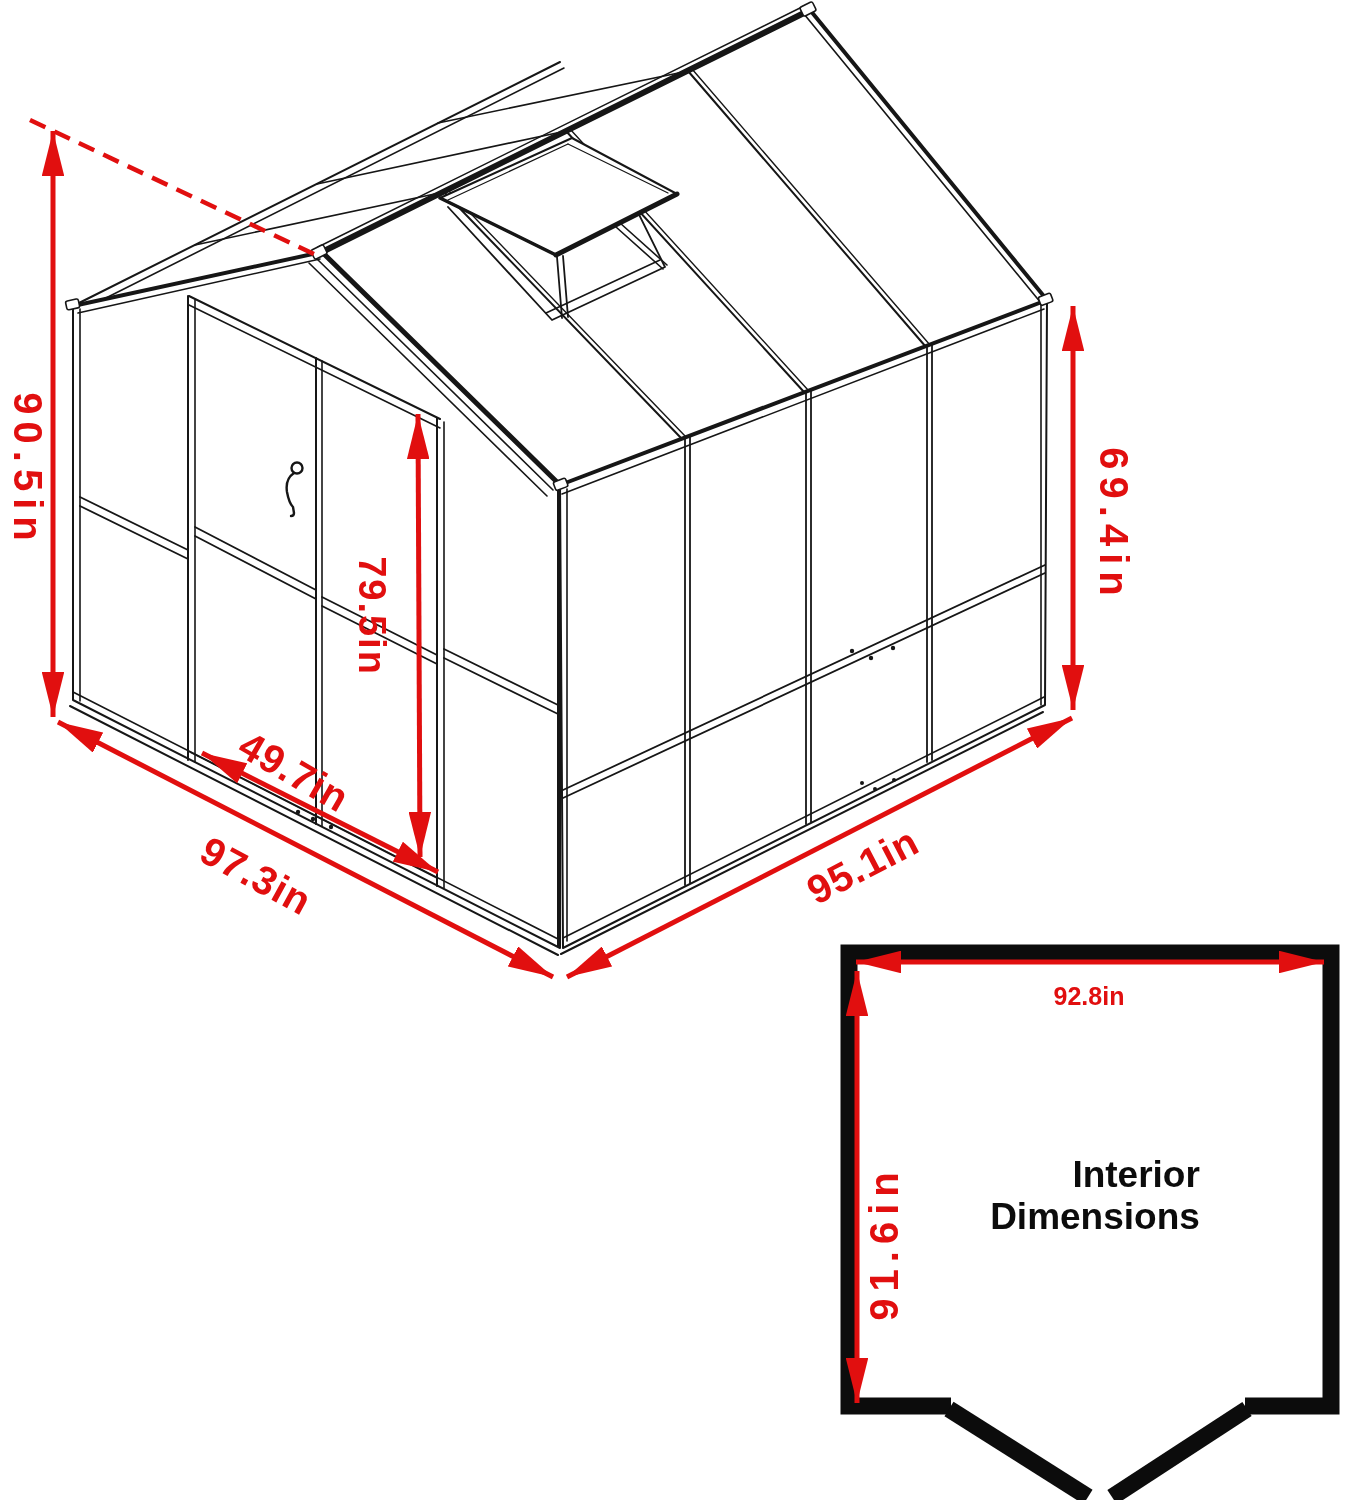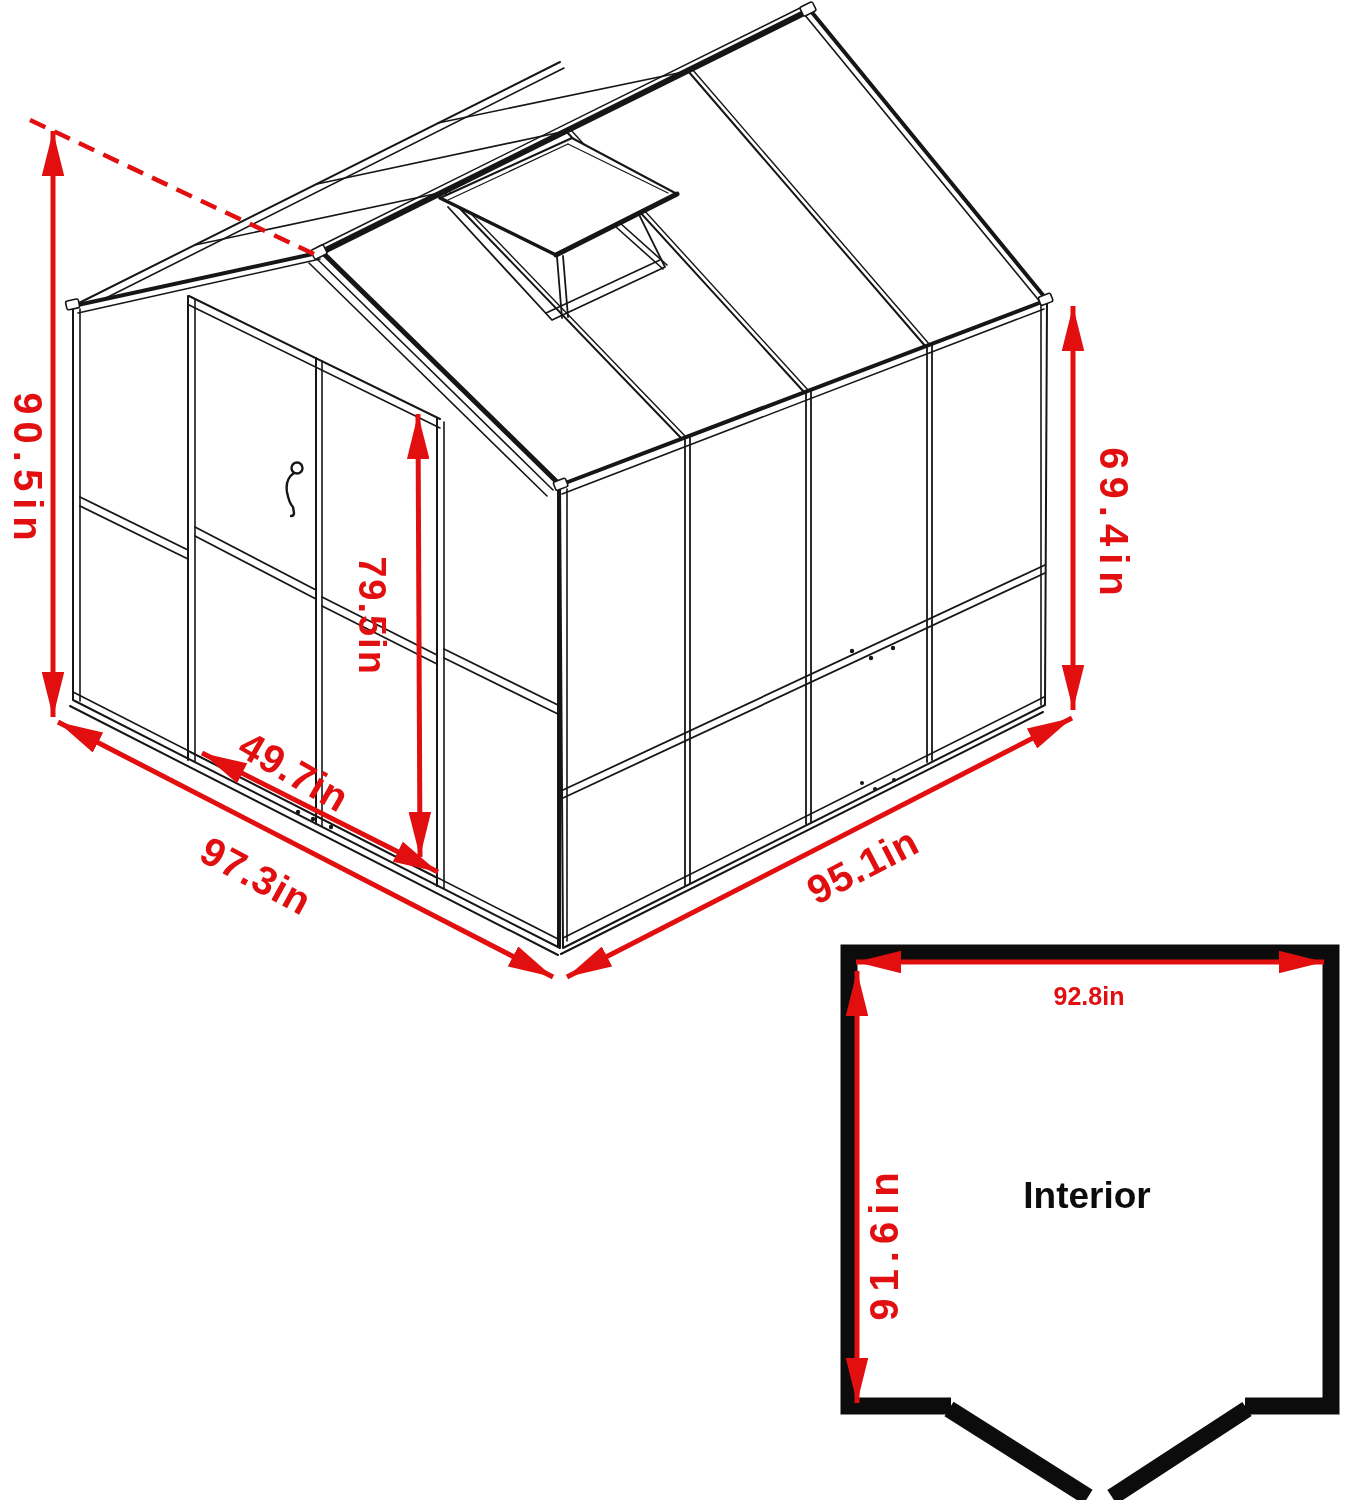--- a/index.html
+++ b/index.html
@@ -4,21 +4,21 @@
 <style>
   html,body{margin:0;padding:0;background:#fff;}
   #stage{position:relative;width:1347px;height:1500px;background:#fff;overflow:hidden;
          font-family:"Liberation Sans",sans-serif;}
   #artwork{position:absolute;left:0;top:0;}
   .dim{position:absolute;color:#e10f0f;font-weight:bold;font-size:40px;white-space:nowrap;
        transform:translate(-50%,-50%);}
   .rot90{transform:translate(-50%,-50%) rotate(90deg);letter-spacing:7px;}
   .rotm90{transform:translate(-50%,-50%) rotate(-90deg);letter-spacing:7px;}
   .title{position:absolute;color:#0c0c0c;font-weight:bold;font-size:37px;line-height:1.13;
-         text-align:right;transform:translate(-50%,-50%);white-space:nowrap;}
+         text-align:right;transform:translate(-50%,-50%);white-space:nowrap;margin-left:8px;}
 </style>
 </head>
 <body>
 
 <div id="stage">
 
   <svg id="artwork" width="1347" height="1500" viewBox="0 0 1347 1500">
     <defs>
       <marker id="arr" viewBox="0 0 10 5" refX="10" refY="2.5" markerWidth="9" markerHeight="4.5" orient="auto-start-reverse">
         <path d="M0,0 L10,2.5 L0,5 Z" fill="#e10f0f"></path>
@@ -181,15 +181,16 @@
   <div class="dim" style="left:256px;top:876px;transform:translate(-50%,-50%) rotate(28.5deg);letter-spacing:1px;">97.3in</div>
 
   <div class="dim" style="left:863px;top:866px;transform:translate(-50%,-50%) rotate(-27.5deg);letter-spacing:1px;">95.1in</div>
 
   <div class="dim" style="left:1089px;top:996px;font-size:25px;">92.8in</div>
 
   <div class="dim rotm90" style="left:884px;top:1243px;">91.6in</div>
 
   <div class="title" style="left:1087px;top:1196px;">
     <span>Interior</span><br>
+    <span>Dimensions</span>
   </div>
 
 </div>
 
 </body></html>

